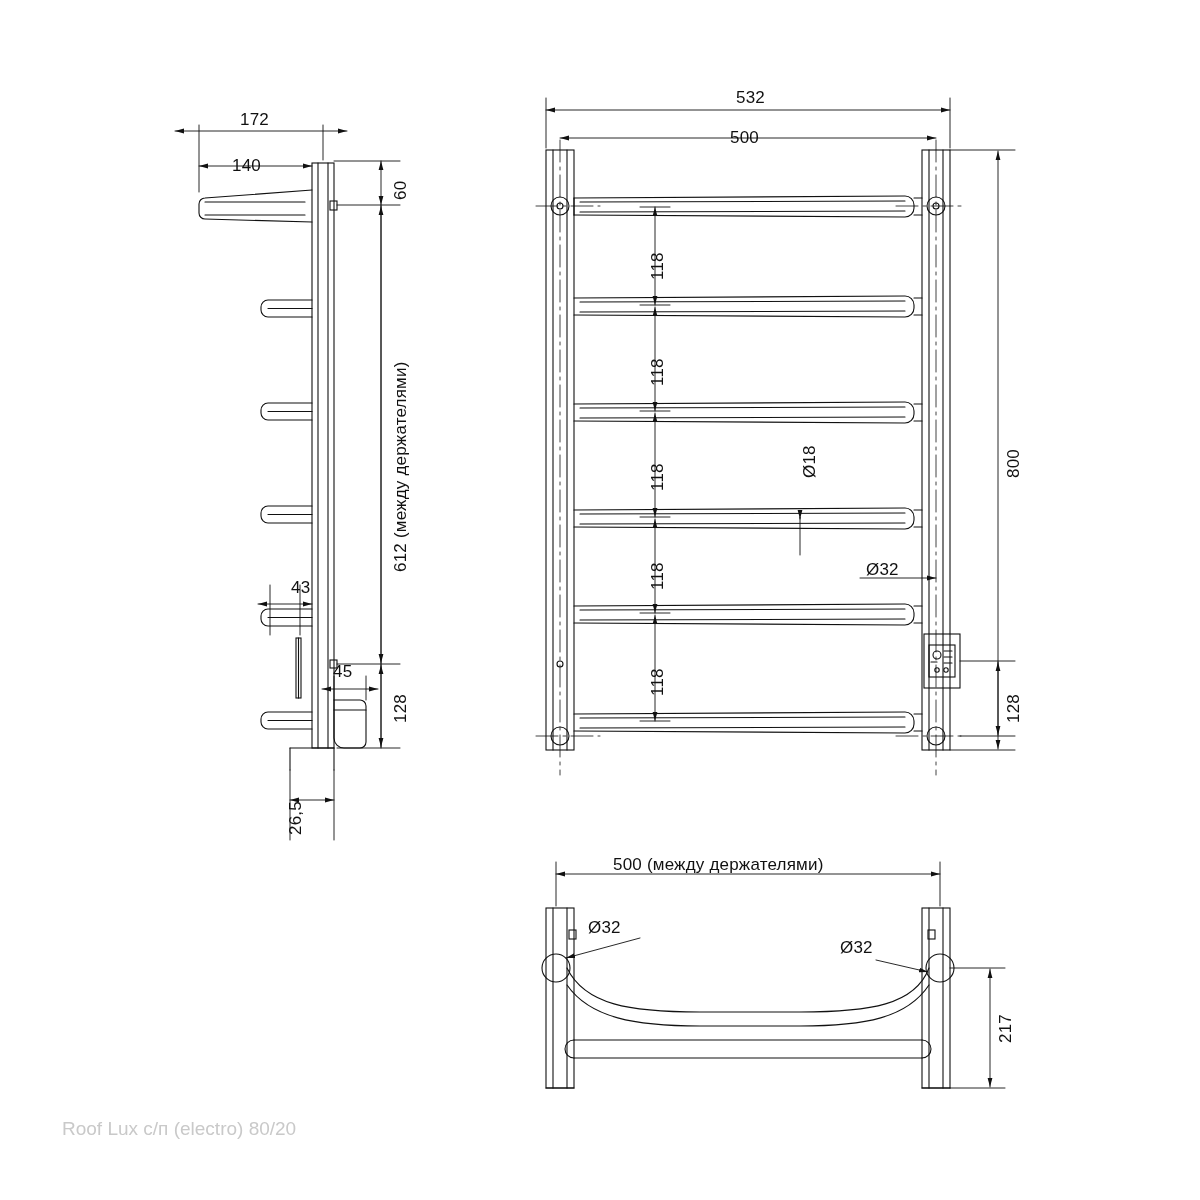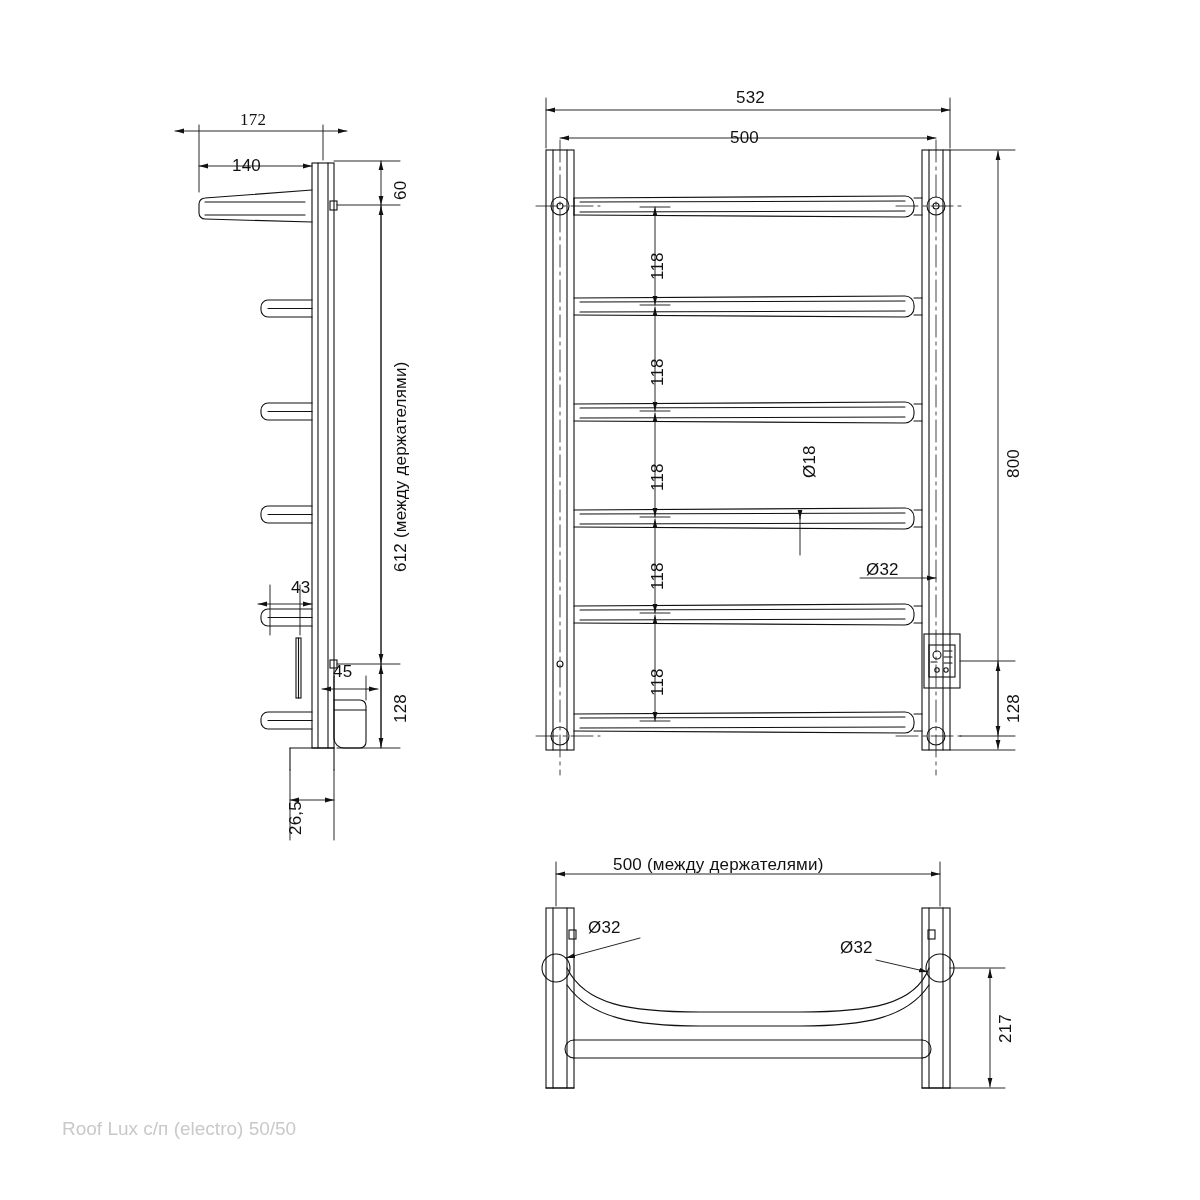--- a/index.html
+++ b/index.html
@@ -279,21 +279,21 @@
 
       <line x1="876" y1="960" x2="928" y2="972" marker-end="url(#ar)"></line>
 
       <line x1="950" y1="968" x2="1005" y2="968"></line>
       <line x1="950" y1="1088" x2="1005" y2="1088"></line>
       <line x1="990" y1="969" x2="990" y2="1087" marker-start="url(#arS)" marker-end="url(#ar)"></line>
     </g>
   </g>
 </svg>
 
-<div class="lbl" style="left:240px;top:110px;font-family:Liberation Serif, serif;">172</div>
+<div class="lbl" style="left:240px;top:110px;">172</div>
 <div class="lbl" style="left:232px;top:156px;">140</div>
 <div class="lbl vert" style="left:391px;top:200px;">60</div>
 <div class="lbl vert" style="left:391px;top:572px;">612 (между держателями)</div>
 <div class="lbl" style="left:272px;top:578px;margin-left:19px;">43</div>
 <div class="lbl" style="left:333px;top:662px;">45</div>
 <div class="lbl vert" style="left:391px;top:723px;">128</div>
 <div class="lbl vert" style="left:286px;top:835px;">26,5</div>
 
 <div class="lbl" style="left:730px;top:88px;margin-left:6px;">532</div>
 <div class="lbl" style="left:730px;top:128px;">500</div>
@@ -305,13 +305,13 @@
 <div class="lbl vert" style="left:1004px;top:478px;">800</div>
 <div class="lbl vert" style="left:1004px;top:723px;">128</div>
 <div class="lbl vert" style="left:800px;top:478px;">Ø18</div>
 <div class="lbl" style="left:866px;top:560px;">Ø32</div>
 
 <div class="lbl" style="left:613px;top:855px;">500 (между держателями)</div>
 <div class="lbl" style="left:588px;top:918px;">Ø32</div>
 <div class="lbl" style="left:840px;top:938px;">Ø32</div>
 <div class="lbl vert" style="left:996px;top:1043px;">217</div>
 
-<div class="caption">Roof Lux с/п (electro) 50/50</div>
+<div class="caption">Roof Lux с/п (electro) 80/20</div>
 
 </body></html>

